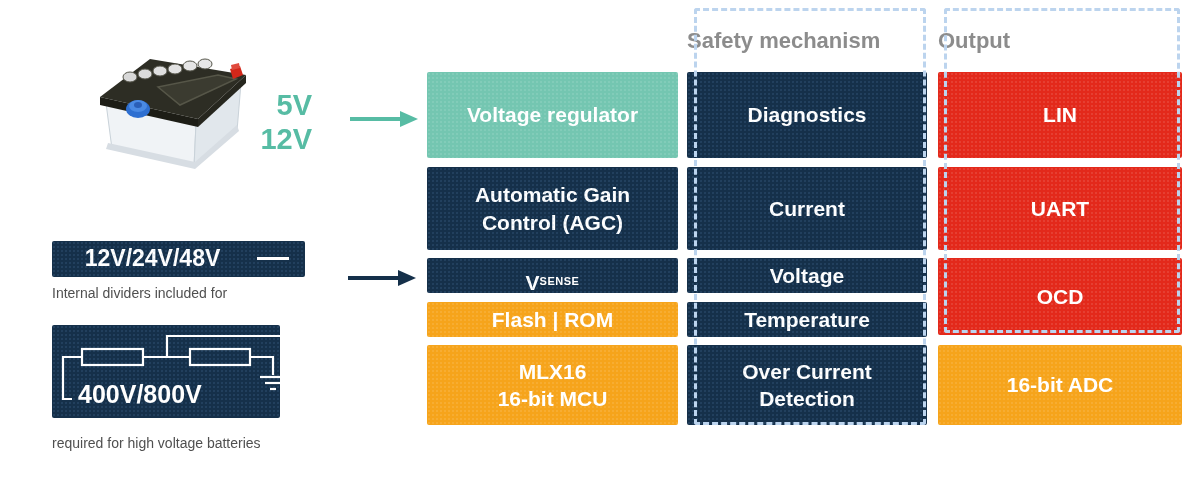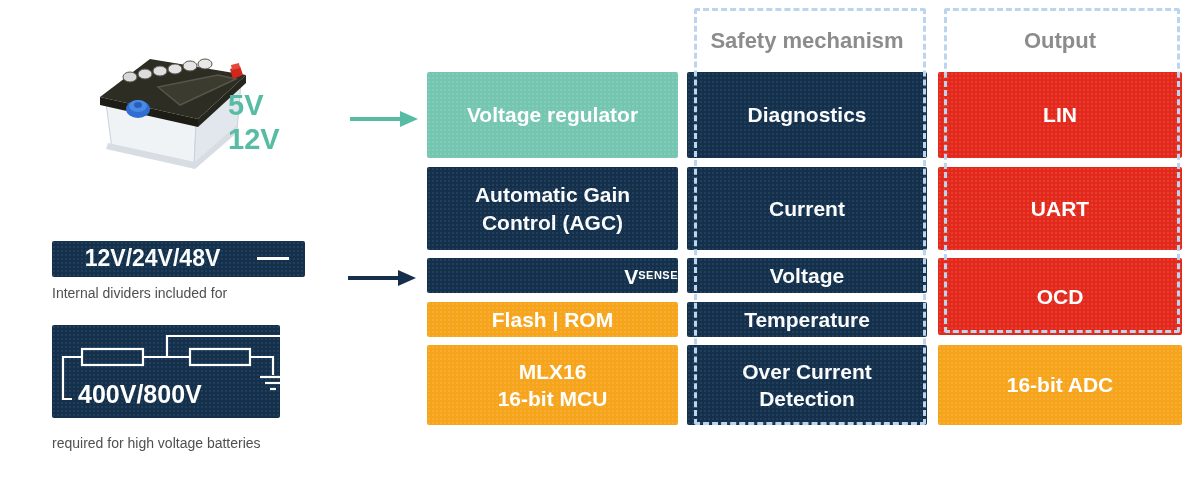--- a/index.html
+++ b/index.html
@@ -16,29 +16,29 @@
     background-image:radial-gradient(rgba(255,255,255,0.10) 1px, transparent 1.3px);
     background-size:4px 4px; border-radius:2px;
   }
   .navy{background:#15304A;}
   .navy .dots{background-image:radial-gradient(rgba(110,160,210,0.14) 1px, transparent 1.3px);}
   .teal{background:#74C6B1;}
   .orange{background:#F6A41B;}
   .red{background:#E3291B;}
   .fs21{font-size:21px;}
   .col-header{
-    position:absolute; color:#8C8C8C; font-weight:bold; font-size:22px; text-align:center;
+    position:absolute; color:#8C8C8C; font-weight:bold; font-size:22px; 
   }
   .dashed-frame{
     position:absolute; border:3px dashed #BCD4EE; border-radius:3px;
     pointer-events:none; z-index:6; background:transparent;
   }
   .teal-text{
     position:absolute; color:#57BCA4; font-weight:bold; font-size:29px;
-    text-align:left; line-height:34px;
+    text-align:right; line-height:34px;
   }
   .caption{
     position:absolute; color:#4F4F4F; font-size:14px; line-height:19.5px; font-weight:normal;
   }
   .sub{font-size:11px; font-weight:bold; position:relative; top:5px; letter-spacing:0.5px;}
   .tap-dash{
     position:absolute; right:16px; top:16px; width:32px; height:3px; background:#ffffff;
   }
   svg{display:block;}
   .abs{position:absolute;}
@@ -140,21 +140,21 @@
     <div class="dots"></div>
     <span>Voltage regulator</span>
   </div>
 
   <div class="box navy fs21" style="left:427px; top:167px; width:251px; height:83px;">
     <div class="dots"></div>
     <span>Automatic Gain</span>
     <span>Control (AGC)</span>
   </div>
 
-  <div class="box navy" style="left:427px; top:258px; width:251px; height:35px; flex-direction:row; align-items:flex-start; padding-top:5px; box-sizing:border-box;justify-content:flex-end;">
+  <div class="box navy" style="left:427px; top:258px; width:251px; height:35px; flex-direction:row; align-items:flex-start; padding-top:11px; box-sizing:border-box;">
     <div class="dots"></div>
     <span style="font-size:21px;">V</span>
       <span class="sub">SENSE</span>
   </div>
 
   <div class="box orange fs21" style="left:427px; top:302px; width:251px; height:35px;">
     <div class="dots"></div>
     <span>Flash | ROM</span>
   </div>
 

